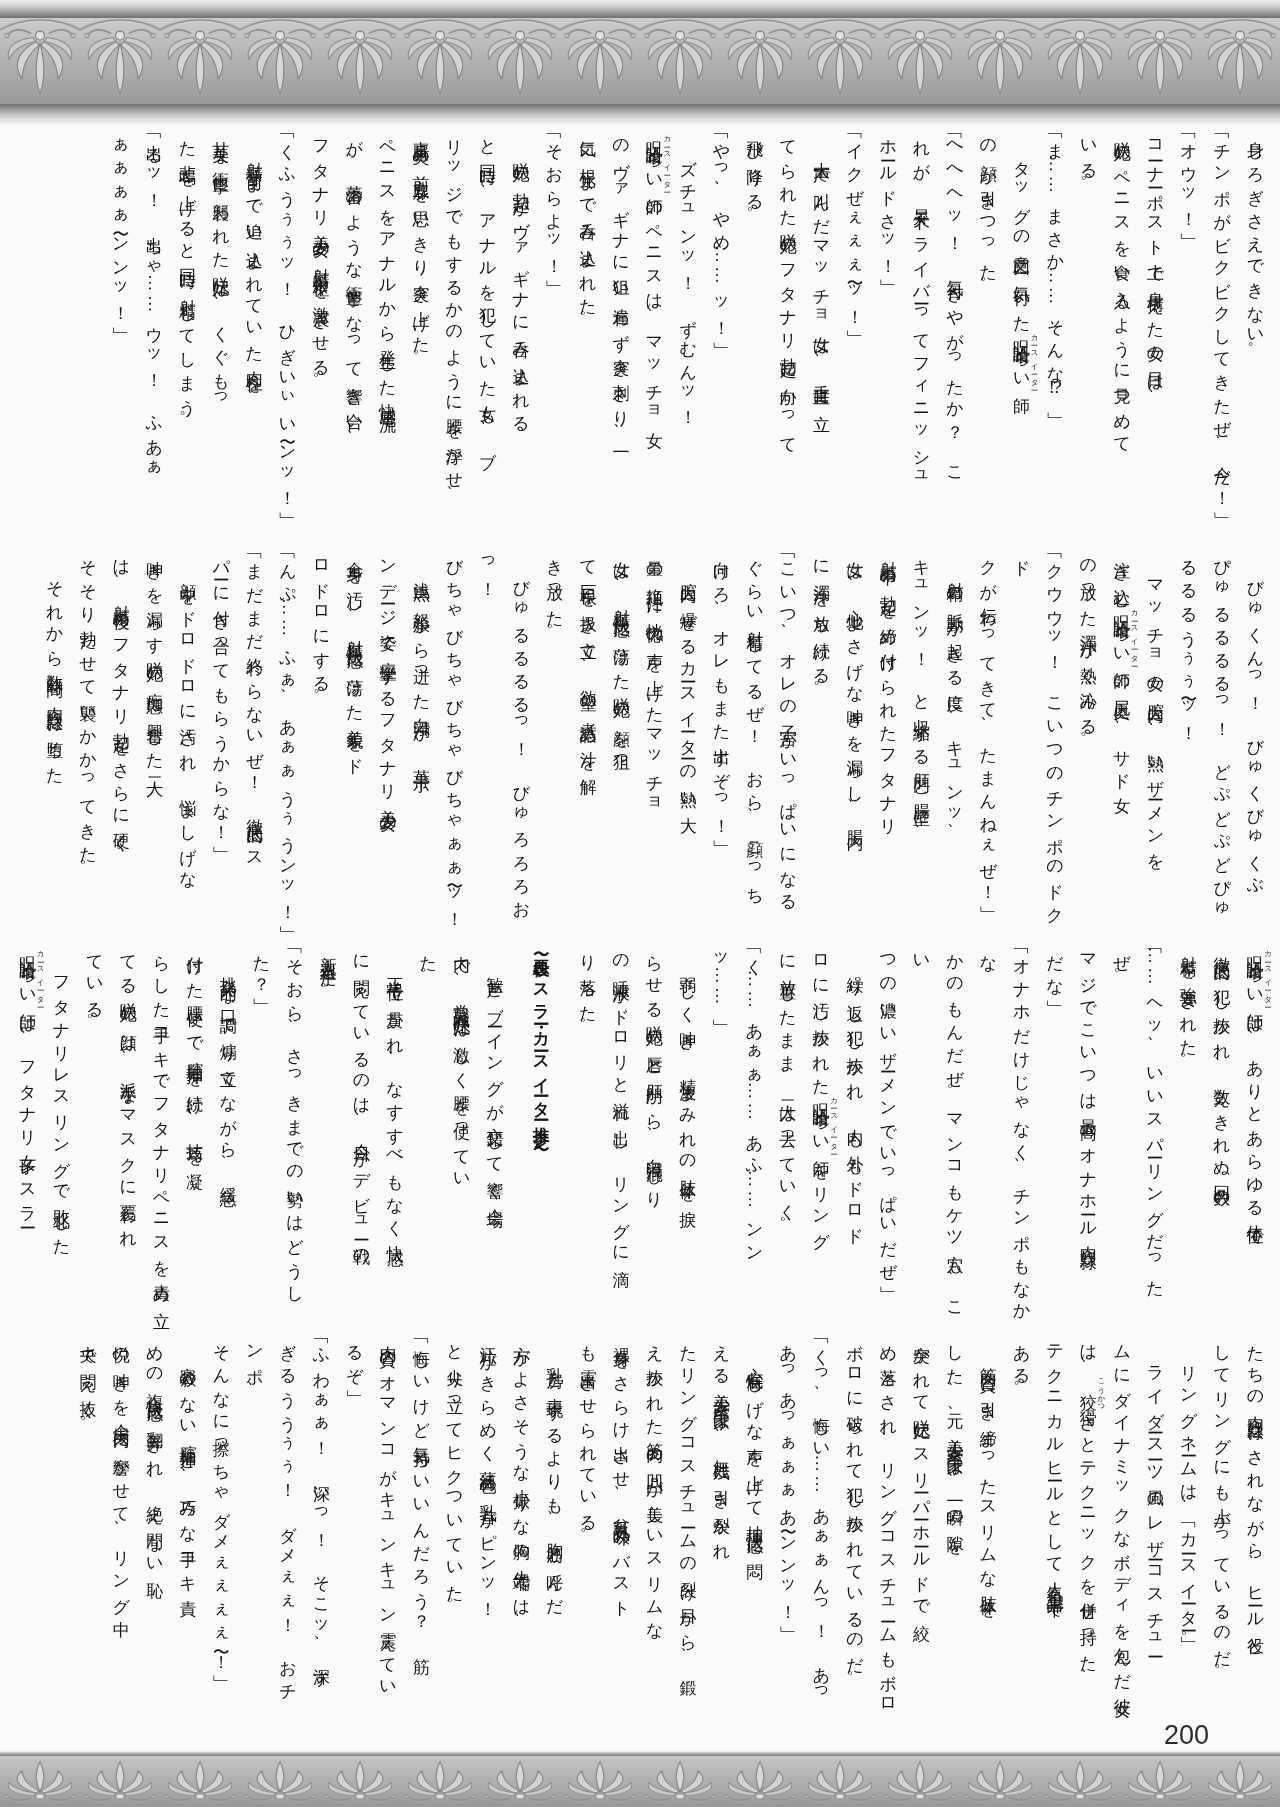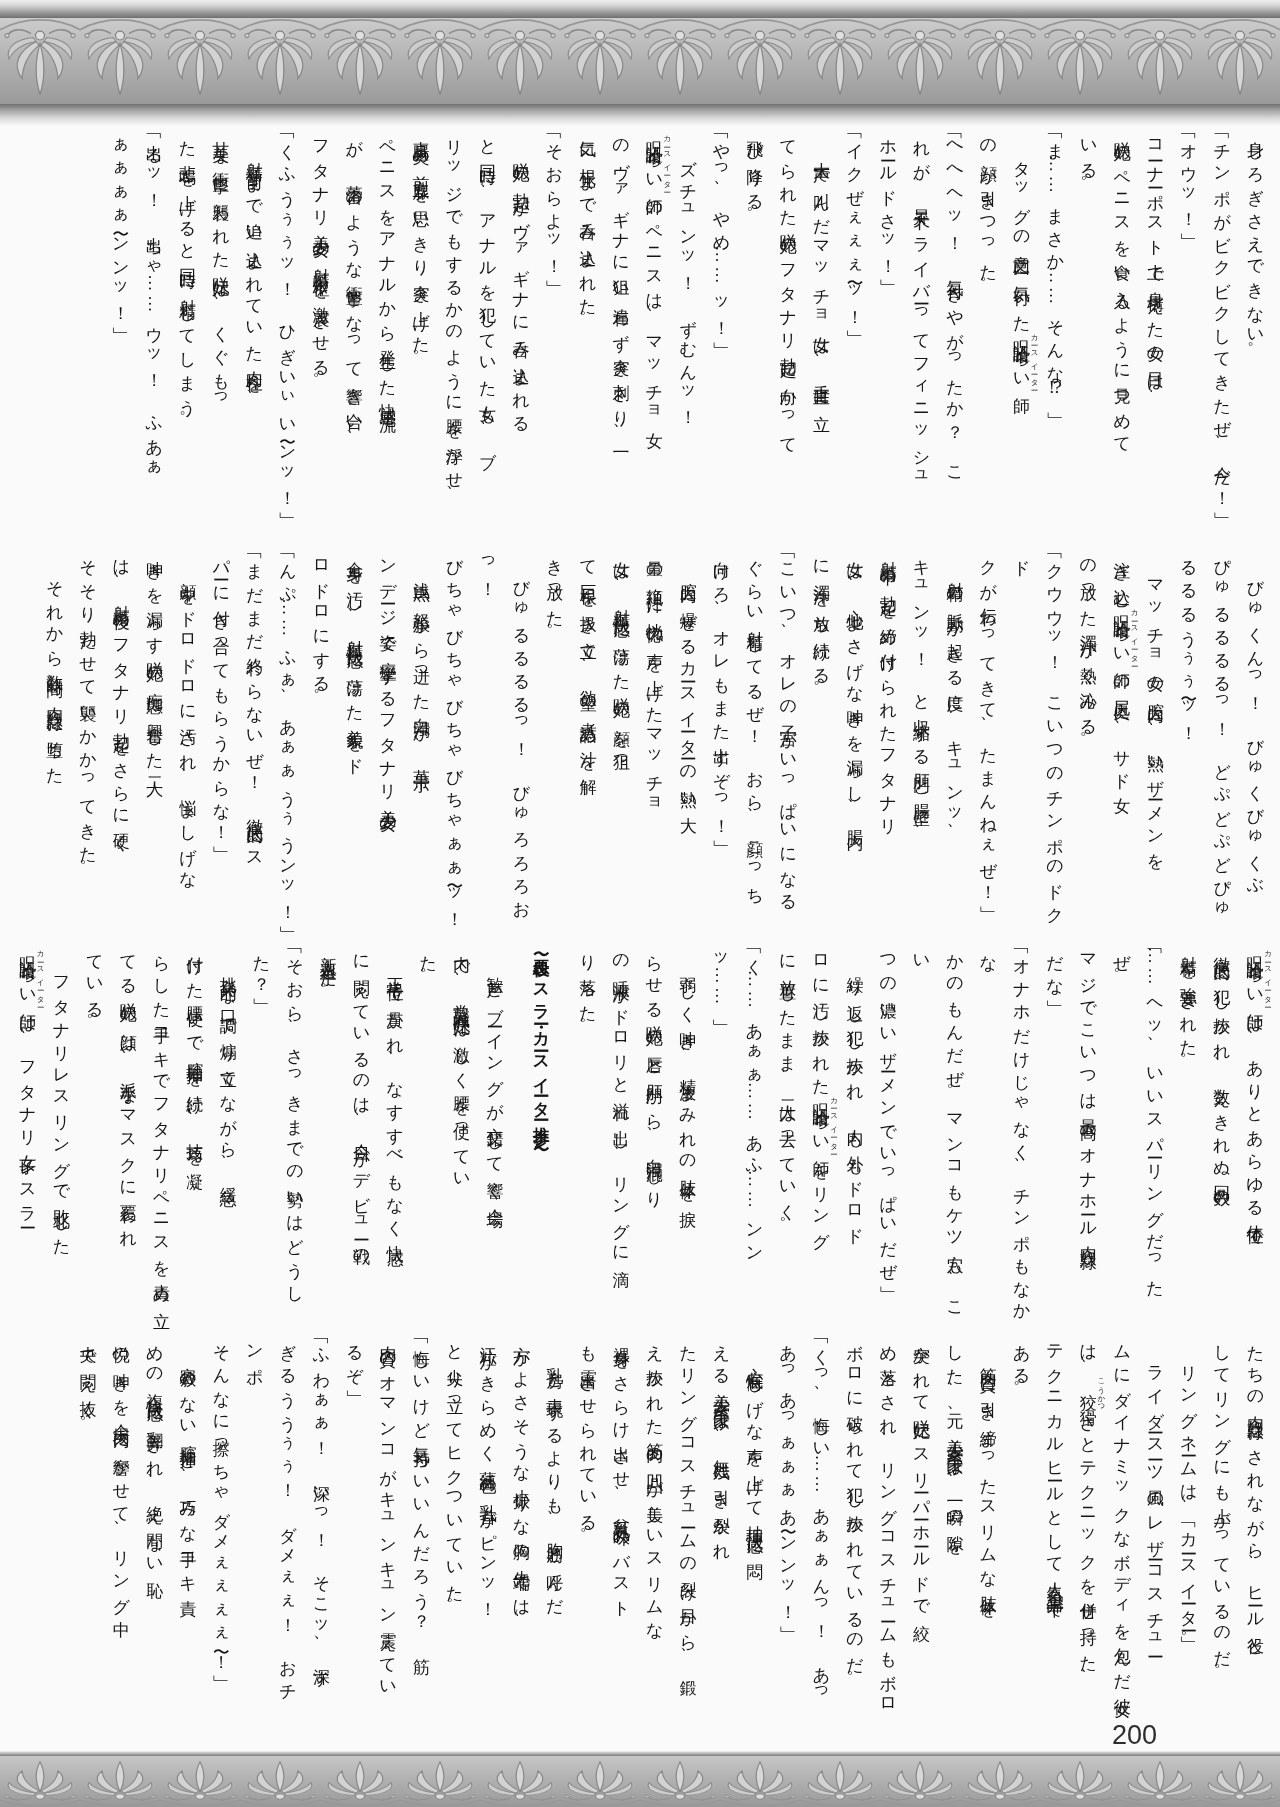--- a/index.html
+++ b/index.html
@@ -44,22 +44,22 @@
   .col.heading{
     font-family:"Liberation Sans","DejaVu Sans",sans-serif;
     font-weight:bold;
     font-size:16.5px;
     letter-spacing:2.6px;
     margin:0 13px;
   }
   
   .page-number{
     position:absolute;
-    top:1720px;left:1112px;width:64px;
-    text-align:left;
+    top:1720px;left:1145px;width:64px;
+    text-align:right;
     font-family:"Liberation Sans","DejaVu Sans",sans-serif;
     font-size:27px;line-height:30px;
     color:#2d2d2d;
   }
 </style>
 </head>
 <body>
 
 <svg width="0" height="0" style="position:absolute" aria-hidden="true">
   <defs>

